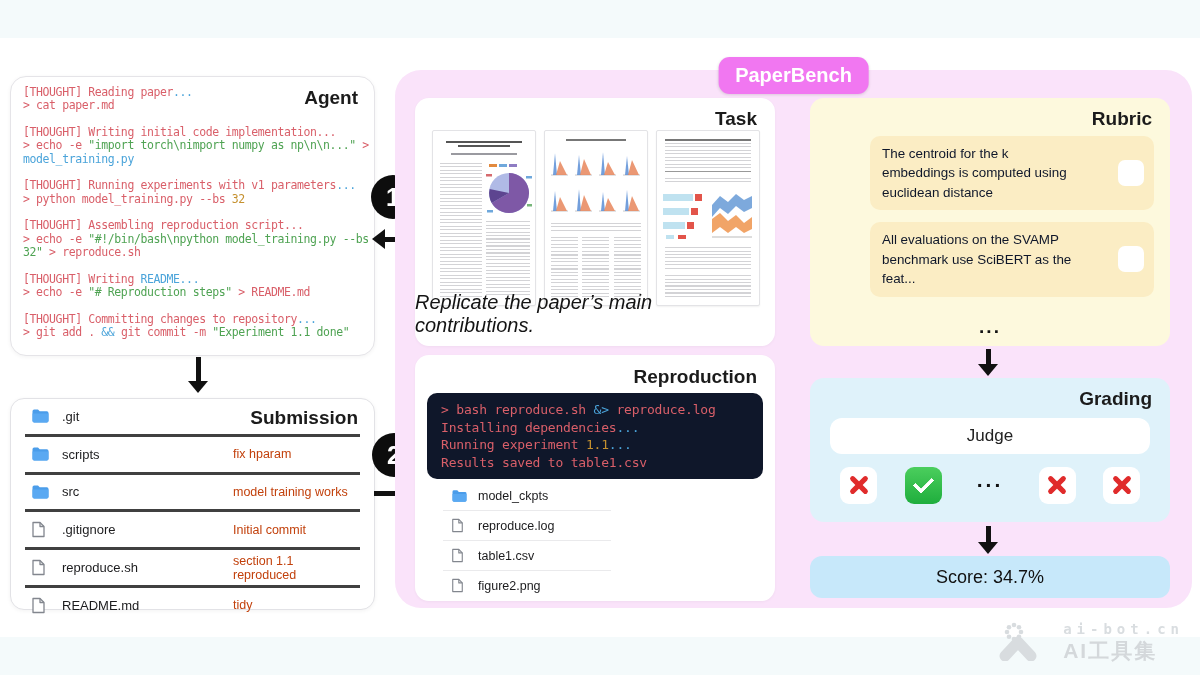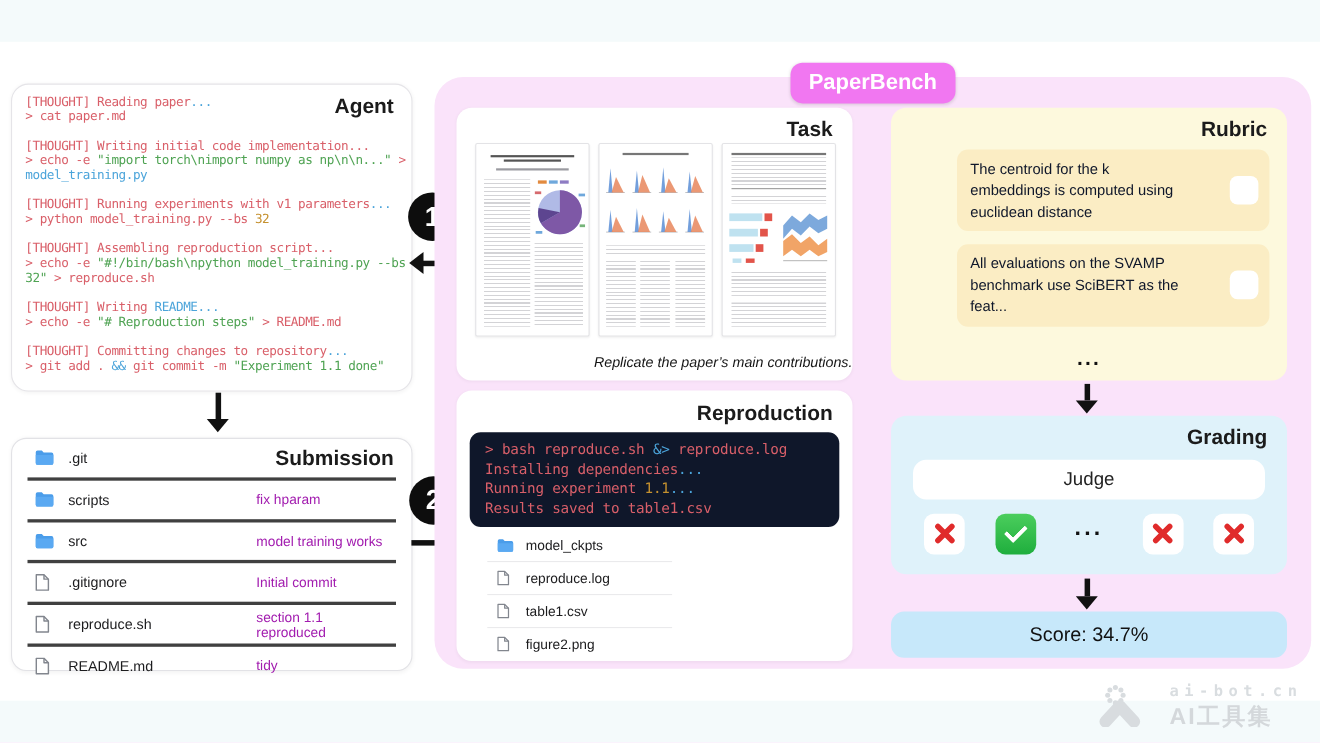--- a/index.html
+++ b/index.html
@@ -49,38 +49,38 @@
   .submission h2{top:8px;right:16px;}
   ul.flist{list-style:none;margin:0;padding:0;position:absolute;left:0;right:0;top:0;}
   .flist li{margin:0 14px;height:34.8px;display:flex;align-items:center;position:relative;
             padding-left:6px;border-bottom:3px solid #404040;}
   .flist li:last-child{border-bottom:none;}
   .ficon{width:19px;height:17px;display:inline-flex;align-items:center;}
   .ficon svg{display:none;}
   li.folder .i-folder{display:block;}
   li.file .i-file{display:block;}
   .fname{margin-left:12px;font-size:13px;color:#1c1c1e;}
-  .fmsg{position:absolute;left:208px;font-size:12.5px;color:#a21caf;}
+  .fmsg{position:absolute;left:208px;font-size:12.5px;color:#c2410c;}
 
   
   .pbc{position:absolute;left:395px;top:70px;width:797px;height:538px;background:#fae3fa;border-radius:26px;}
   .pb-badge{position:absolute;top:-13px;left:50%;transform:translateX(-50%);background:#f177f1;
             color:#fff;font-size:20px;font-weight:bold;padding:7px 17px;border-radius:11px;
             box-shadow:0 1px 3px rgba(0,0,0,.12);white-space:nowrap;}
 
   .panel-white{position:absolute;background:#fff;border-radius:14px;box-shadow:0 1px 3px rgba(0,0,0,.04);}
   .task{left:20px;top:28px;width:360px;height:248px;}
   .task h2{top:10px;right:18px;}
   .pages{position:absolute;left:17px;top:32px;display:flex;gap:8px;}
   .page{width:102px;height:174px;background:#fff;border:1px solid #e3e3e6;border-radius:2px;
         position:relative;box-shadow:0 1px 2px rgba(0,0,0,.06);}
   .txt{position:absolute;background:repeating-linear-gradient(to bottom,#d3d3d6 0 1px,transparent 1px 3.5px);}
   .bar{position:absolute;background:#666;}
-  .caption{position:absolute;left:0;right:0;bottom:9px;text-align:right;font-style:italic;
-           font-size:13px;font-weight:500;color:#141414;}
+  .caption{position:absolute;left:0;right:0;bottom:9px;text-align:left;font-style:italic;
+           font-size:20px;font-weight:500;color:#141414;}
 
   
   .rubric{position:absolute;left:415px;top:28px;width:360px;height:248px;background:#fdf9dd;border-radius:14px;}
   .rubric h2{top:10px;right:18px;}
   .rcards{position:absolute;left:16px;right:16px;top:38px;display:flex;flex-direction:column;gap:12px;}
   .rcard{position:relative;background:#fbedc4;border-radius:10px;min-height:52px;box-sizing:border-box;
          padding:8px 70px 8px 12px;font-size:13.4px;line-height:1.45;color:#0f172a;margin-left:44px;}
   .rcheckbox{position:absolute;right:10px;top:50%;transform:translateY(-50%);width:26px;height:26px;
              background:#fff;border-radius:7px;}
   .rdots{position:absolute;left:0;right:0;bottom:8px;text-align:center;font-size:19px;font-weight:bold;

